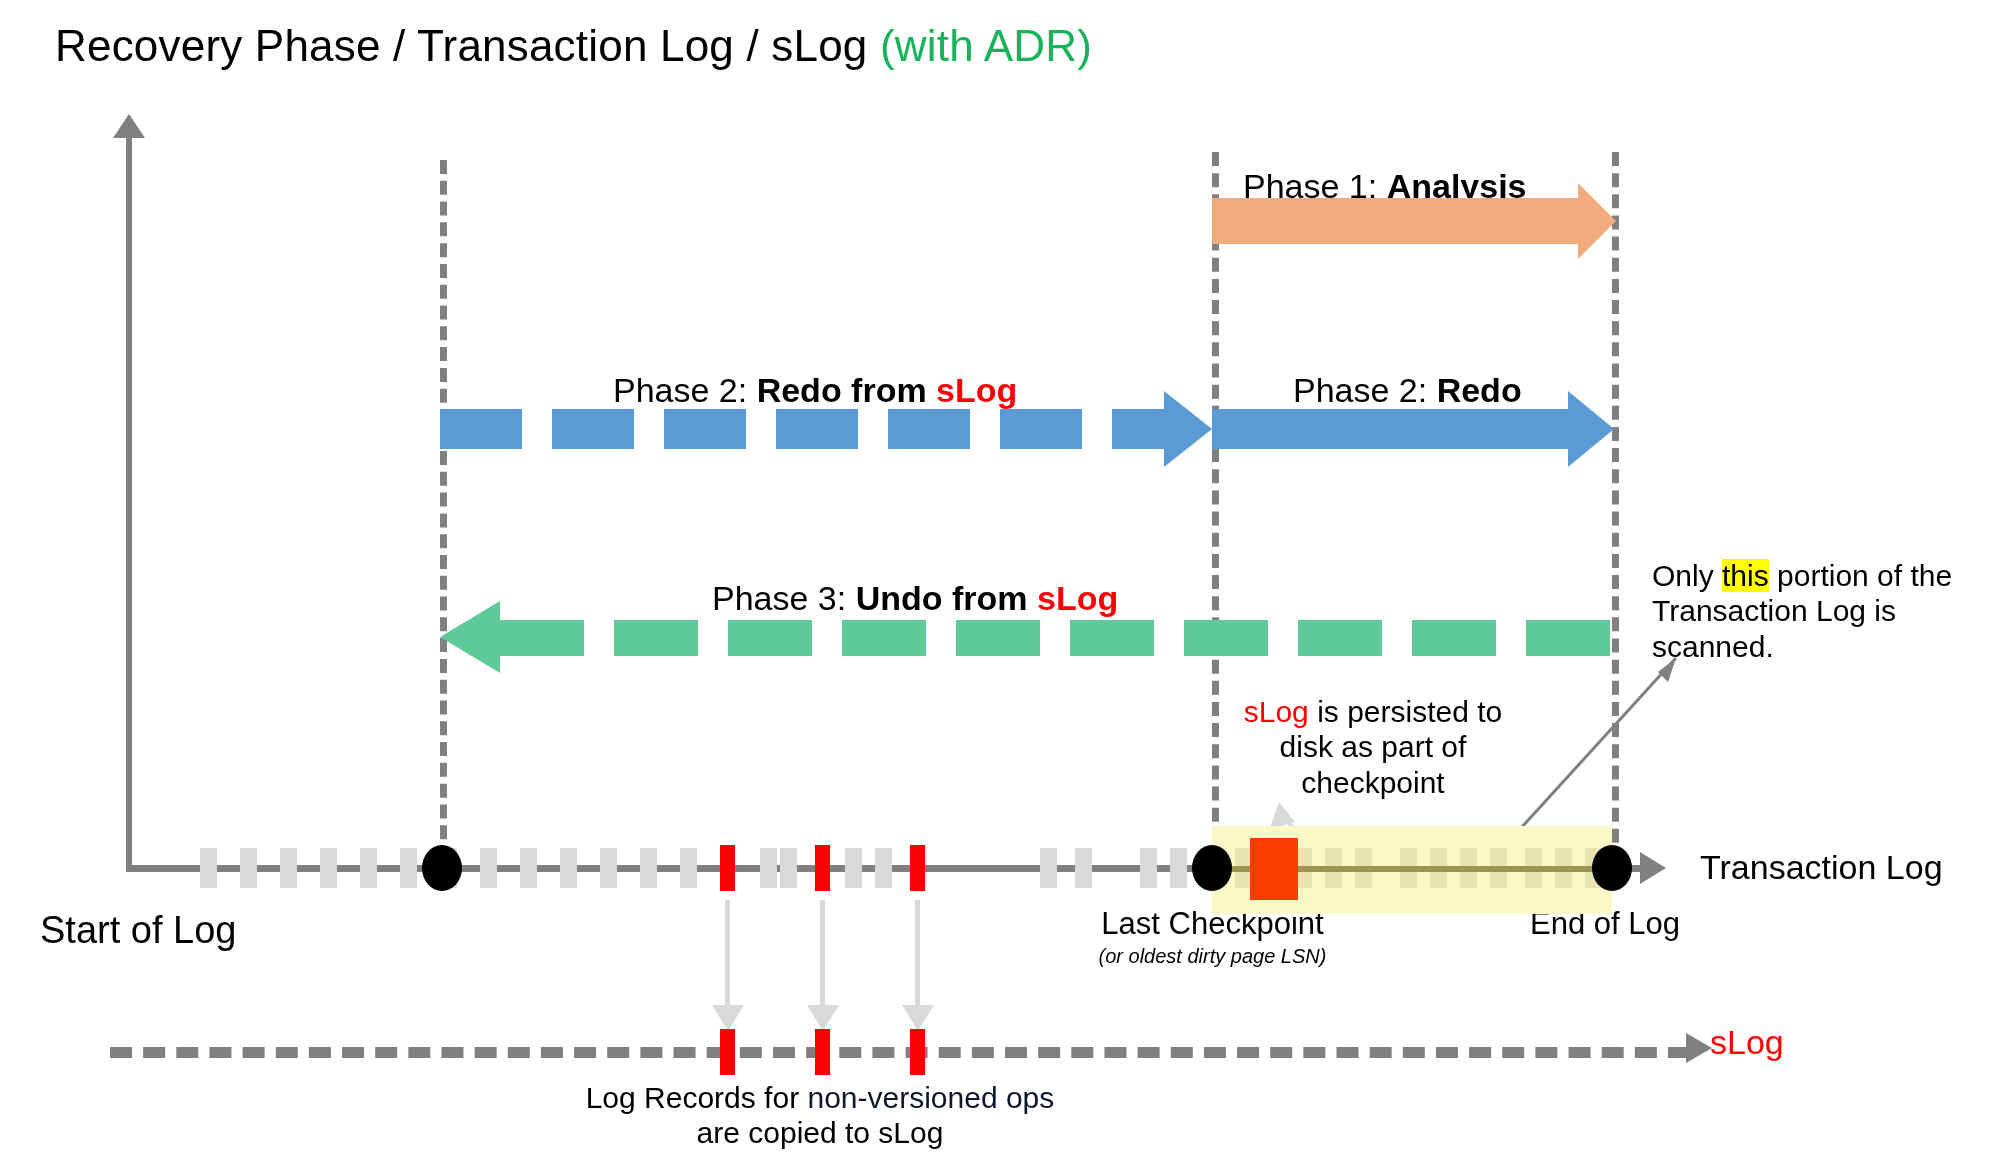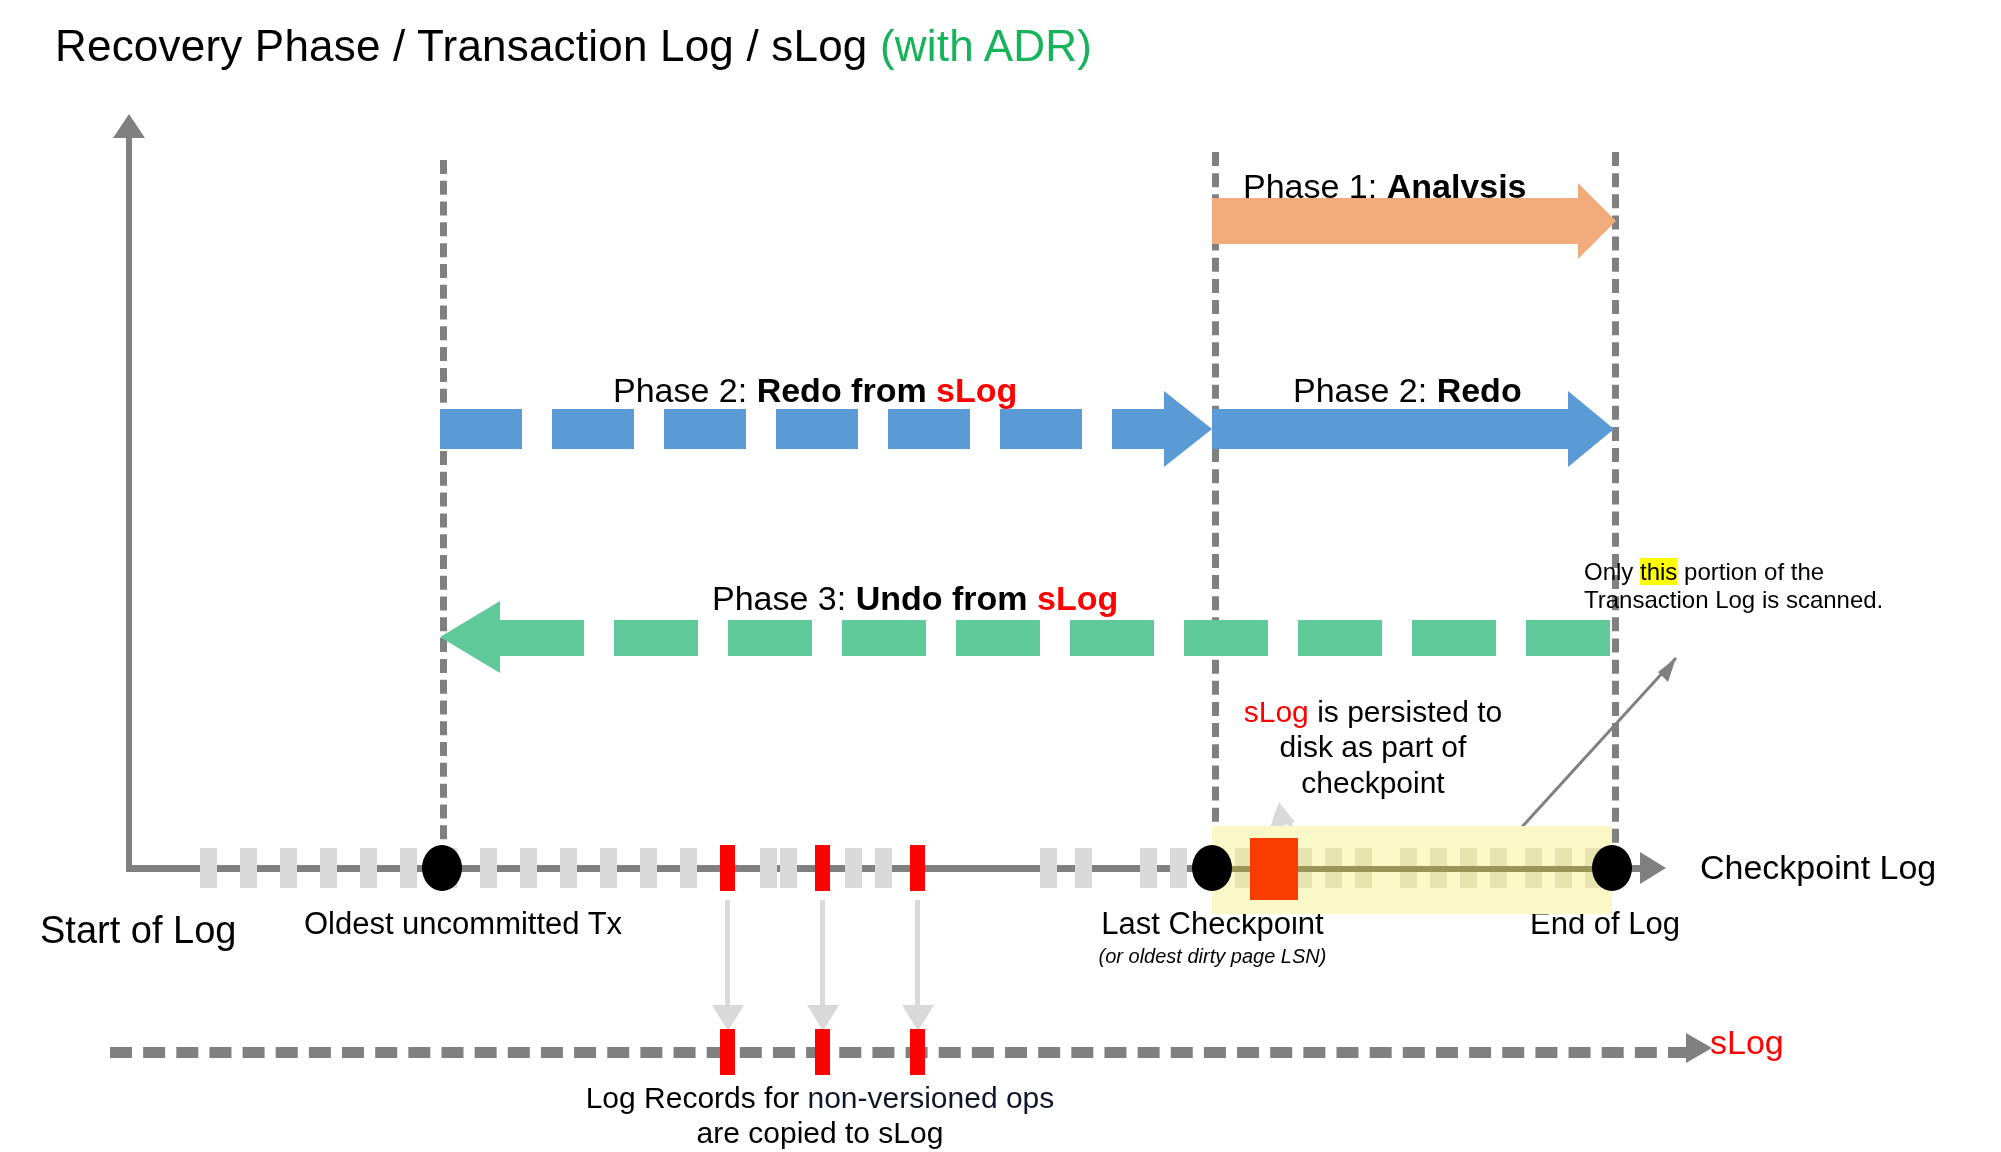--- a/index.html
+++ b/index.html
@@ -96,21 +96,21 @@
 
   
   #txt-p1{left:1243px;top:166px;font-size:34px;}
   #txt-p2a{left:613px;top:370px;font-size:34px;}
   #txt-p2b{left:1293px;top:370px;font-size:34px;}
   #txt-p3{left:712px;top:578px;font-size:34px;}
   .b{font-weight:bold;}
   .red{color:#ff0000;}
 
   
-  #ann-scan{left:1584px;top:558px;font-size:24px;white-space:normal;width:330px;}
+  #ann-scan{left:1652px;top:558px;font-size:30px;white-space:normal;width:330px;}
   #ann-scan .hl{background:#ffff00;}
   #ann-ckpt{left:1238px;top:694px;font-size:30px;text-align:center;width:270px;white-space:normal;}
   #ann-ckpt .red{color:#ff0000;}
 
   svg.lead{position:absolute;overflow:visible;}
 </style>
 </head>
 <body>
 
 <div id="stage">
@@ -214,24 +214,24 @@
   <div class="tick hl" style="left:1555px;top:848px;z-index:4;"></div>
   <div class="tick hl" style="left:1585px;top:848px;z-index:4;"></div>
 
   <div class="tick orange" style="left:1250px;top:838px;"></div>
 
   <div class="dot" style="left:422px;top:845px;"></div>
   <div class="dot" style="left:1192px;top:845px;"></div>
   <div class="dot" style="left:1592px;top:845px;"></div>
 
   <div class="t" id="lbl-start">Start of Log</div>
-  <div class="t" id="lbl-oldest"><span>Oldest uncommitted Tx</span><br></div>
+  <div class="t" id="lbl-oldest"><br></div>
   <div class="t" id="lbl-ckpt"><span>Last Checkpoint</span><span class="sub">(or oldest dirty page LSN)</span></div>
   <div class="t" id="lbl-eol">End of Log</div>
-  <div class="t" id="lbl-txlog">Checkpoint Log</div>
+  <div class="t" id="lbl-txlog">Transaction Log</div>
 
   <div class="copy-arrow" style="left:725px;"></div>
   <div class="copy-arrow" style="left:820px;"></div>
   <div class="copy-arrow" style="left:915px;"></div>
 
   <div id="slog-line"></div>
   <div id="slog-head"></div>
   <div class="slog-rec" style="left:720px;"></div>
   <div class="slog-rec" style="left:815px;"></div>
   <div class="slog-rec" style="left:910px;"></div>

